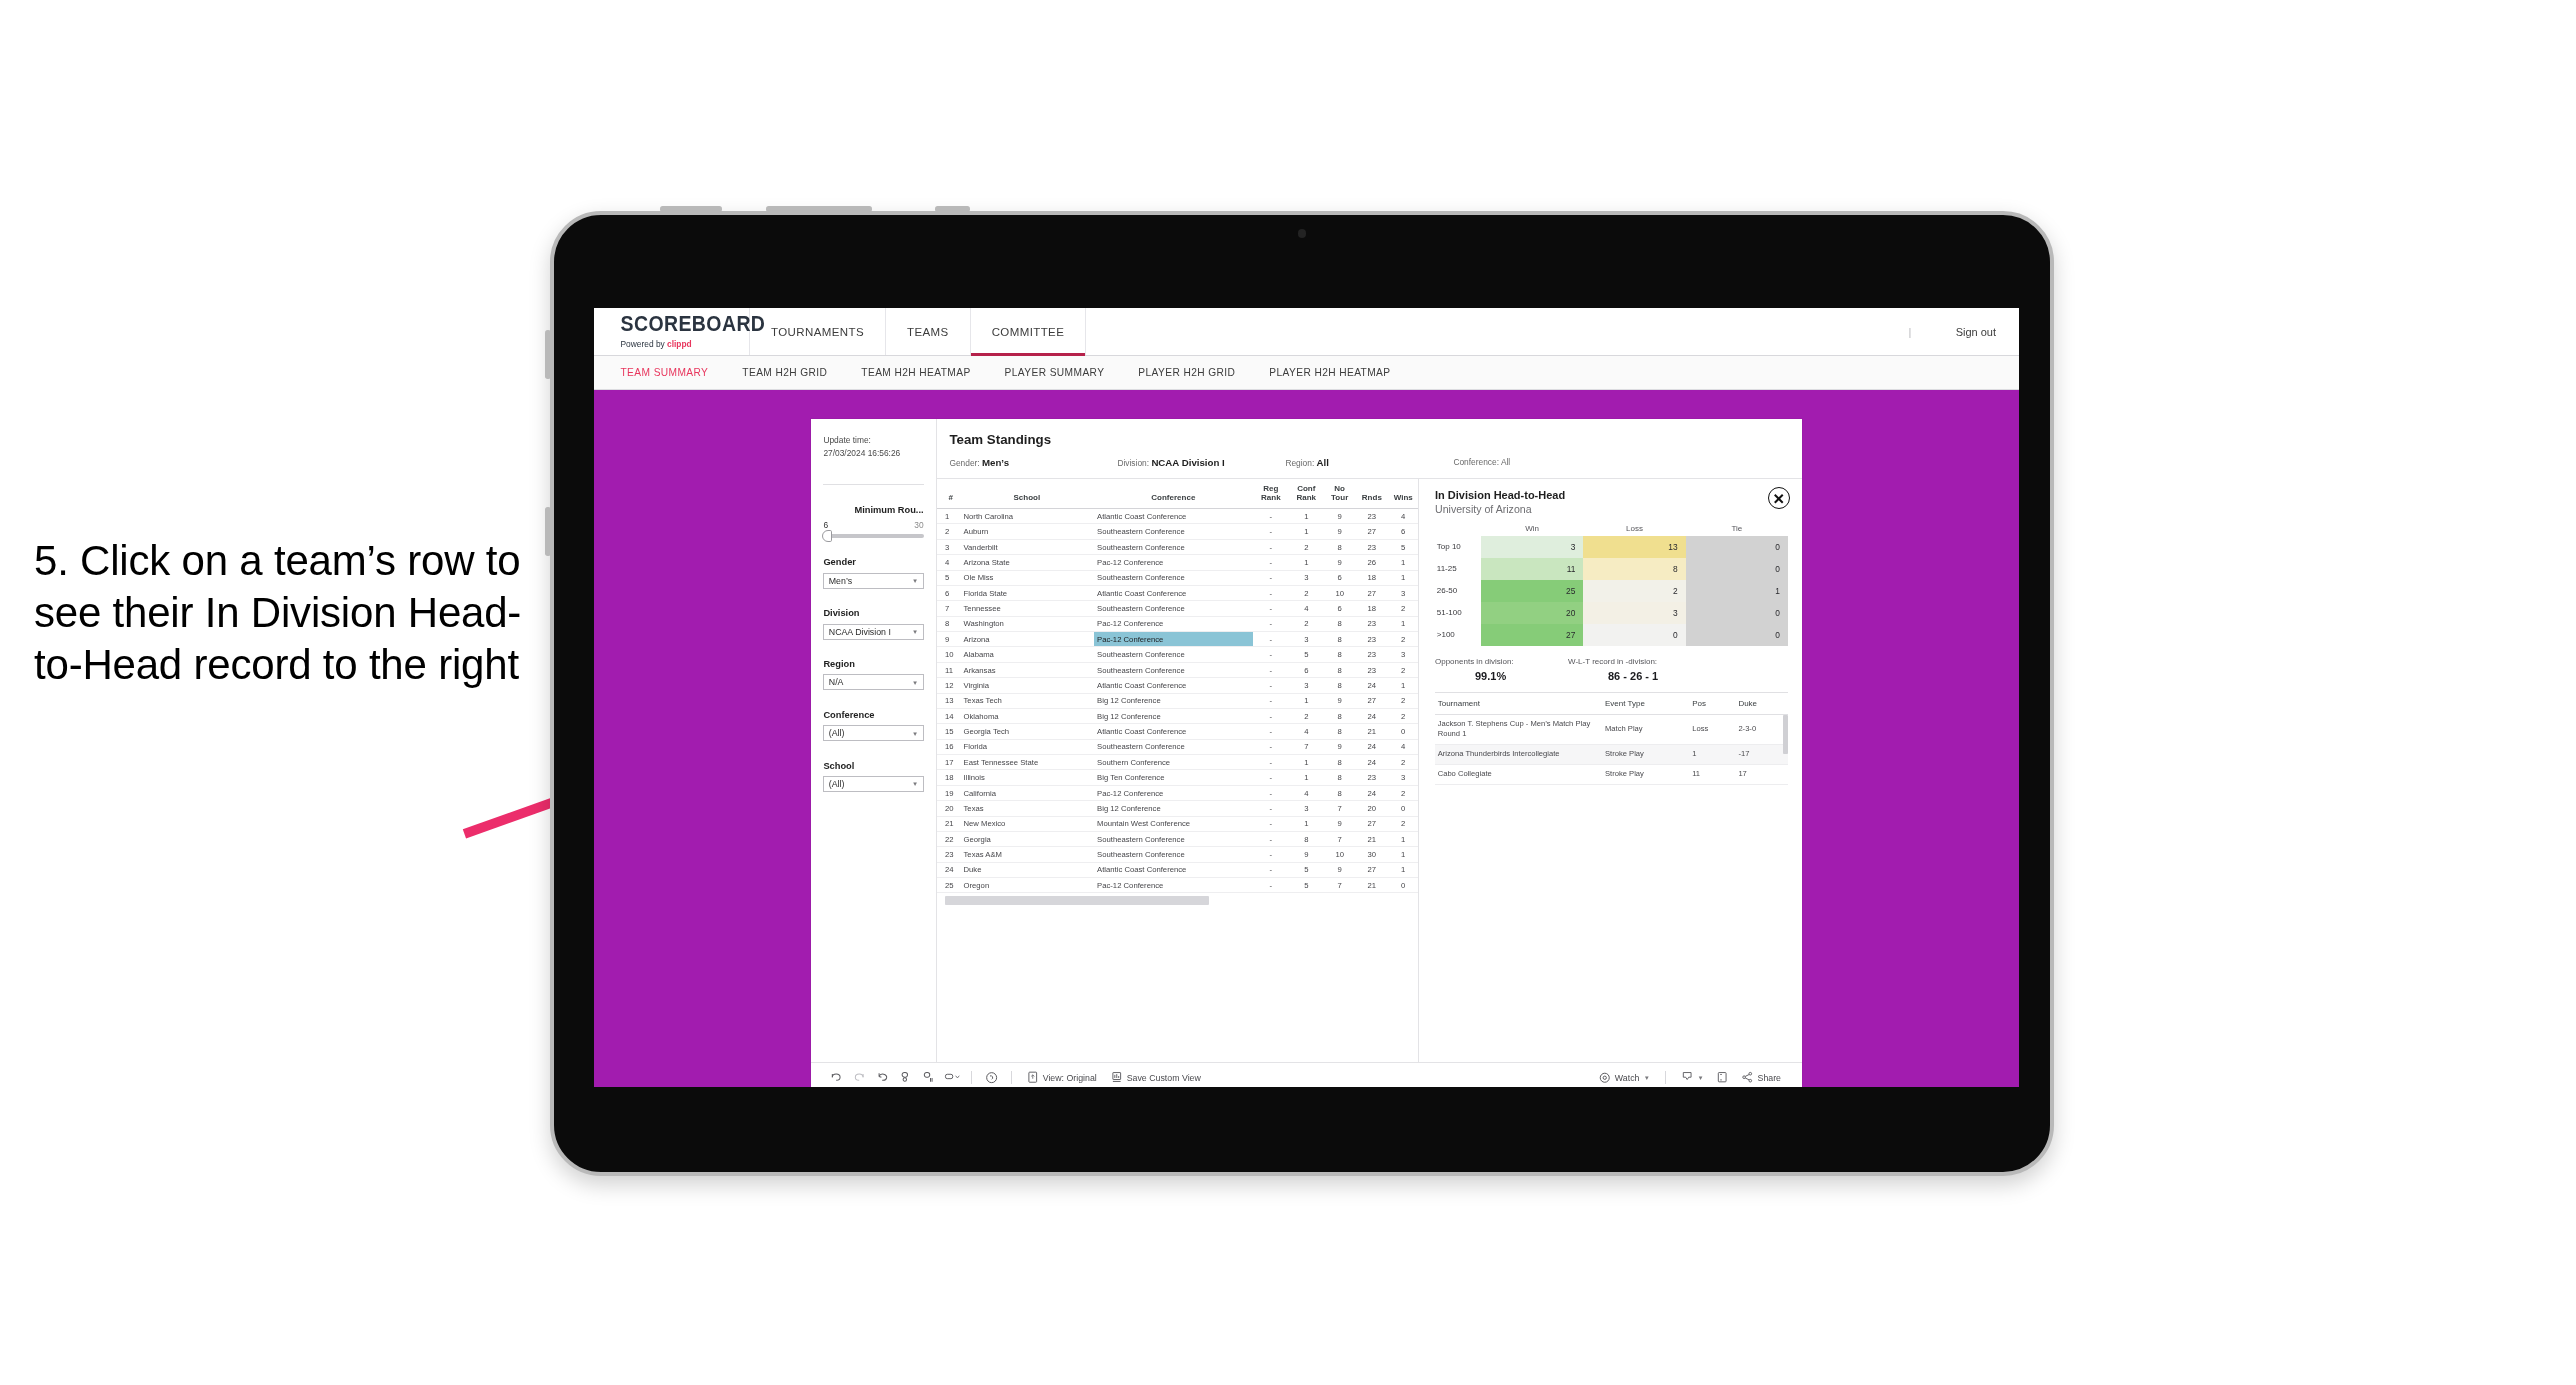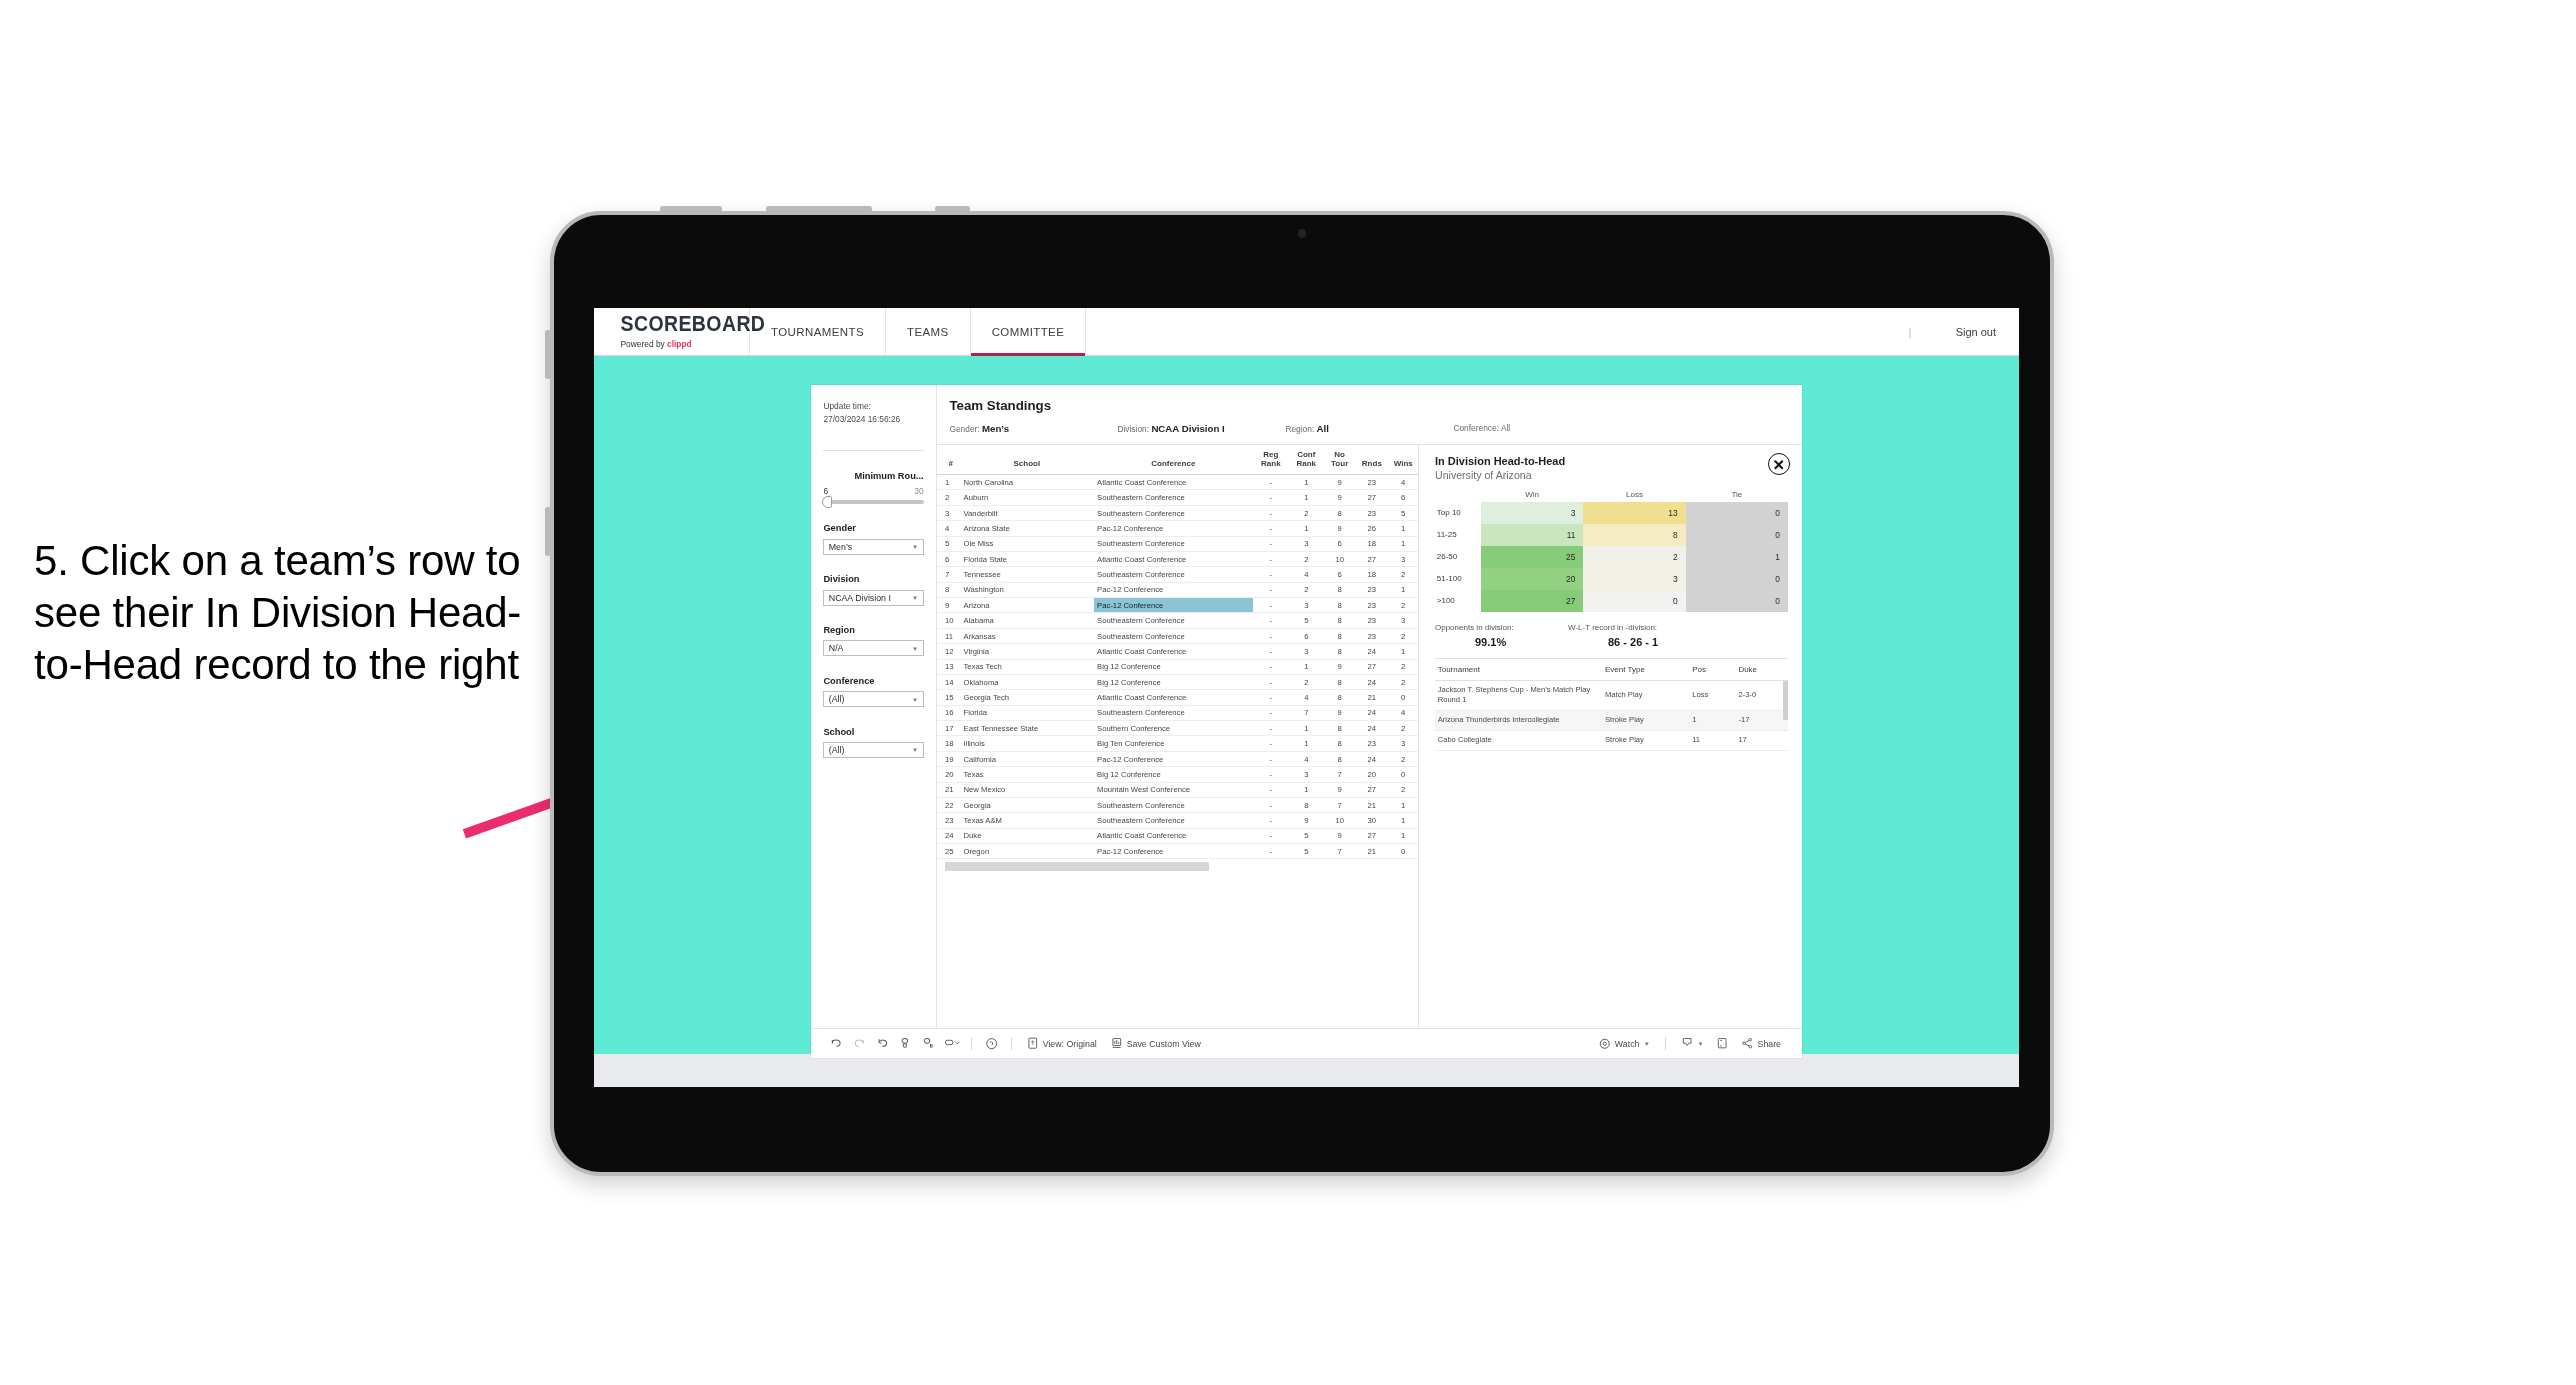--- a/index.html
+++ b/index.html
@@ -100,21 +100,21 @@
   
   .sub-nav {
     height: 34px; background: #fafafa;
     display: flex; align-items: center; padding-left: 26.5px; gap: 34px;
     border-bottom: 0.9px solid #dcdce0;
   }
   .sub-item { font-size: 10.2px; color: #3c3c3c; letter-spacing: 0.4px; cursor: pointer; }
   .sub-item.active { color: #e8365d; }
 
   
-  .canvas { padding: 29px 0 0 0; background: #5eead4; height: calc(100% - 81px); }
+  .canvas { padding: 29px 0 0 0; background: #a21caf; height: calc(100% - 81px); }
   .viz {
     margin: 0 auto;
     width: 991px; height: 673px;
     background: #fff;
     display: flex; flex-direction: column;
     box-shadow: 0 0 0 0.9px rgba(0,0,0,0.04);
   }
   .viz-body { display: flex; flex: 1; min-height: 0; }
 
   
@@ -299,20 +299,28 @@
           <div class="nav-item">TOURNAMENTS</div>
           <div class="nav-item">TEAMS</div>
           <div class="nav-item active">COMMITTEE</div>
         </div>
         <div class="header-right">
           <span class="hdr-divider">|</span>
           <span class="signout">Sign out</span>
         </div>
       </div>
 
+      <div class="sub-nav">
+        <div class="sub-item active">TEAM SUMMARY</div>
+        <div class="sub-item">TEAM H2H GRID</div>
+        <div class="sub-item">TEAM H2H HEATMAP</div>
+        <div class="sub-item">PLAYER SUMMARY</div>
+        <div class="sub-item">PLAYER H2H GRID</div>
+        <div class="sub-item">PLAYER H2H HEATMAP</div>
+      </div>
 
       <div class="canvas">
         <div class="viz">
           <div class="viz-body">
 
             <div class="filters">
               <div class="upd-label">
                 <div>Update time:</div>
                 <div>27/03/2024 16:56:26</div>
               </div>

